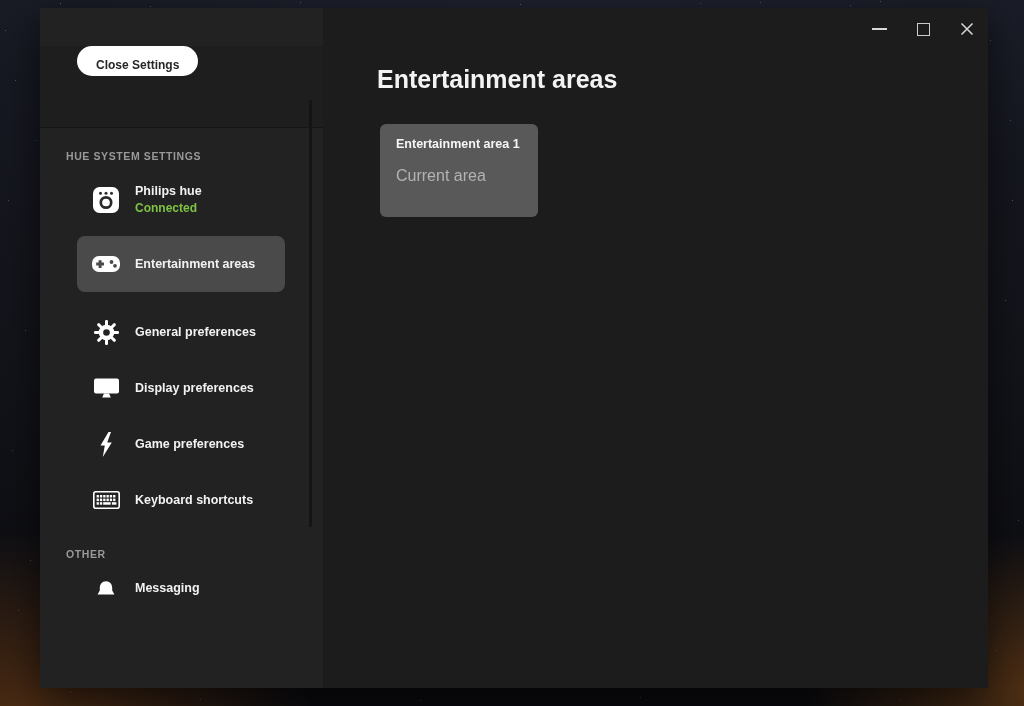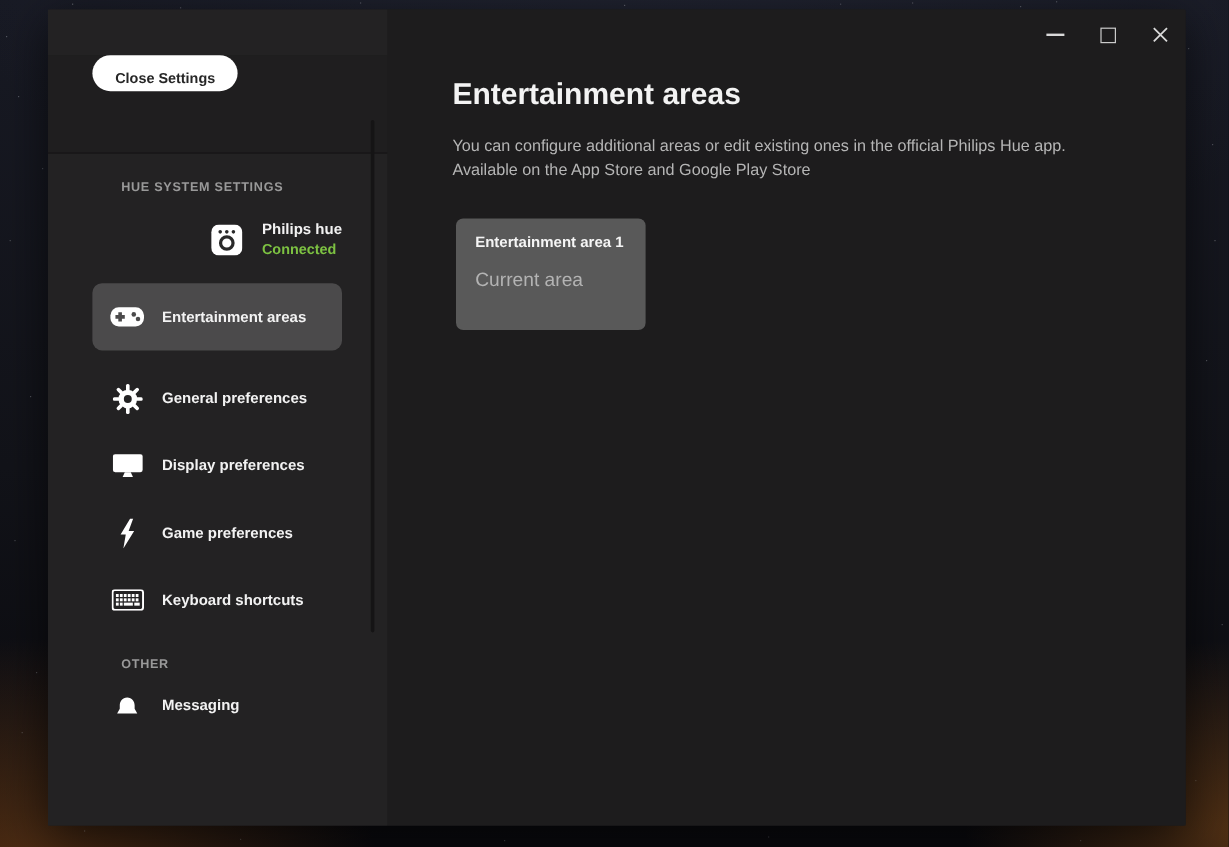--- a/index.html
+++ b/index.html
@@ -34,25 +34,25 @@
     background:#1d1c1d; border-radius:2px; box-shadow:0 10px 40px rgba(0,0,0,.6); }
   .corner-slash { position:absolute; left:5px; top:5px; width:31px; height:1.5px;
     background:#3f3e3f; transform:rotate(54deg); transform-origin:0 0; }
 
   
   .sidebar { position:absolute; left:0; top:0; bottom:0; width:283px; background:#232223; overflow:hidden; }
   .sidebar-top { height:82px; background:#1f1e1f; border-bottom:1px solid #161516; }
   .close-settings { display:block; margin:38px 0 0 37px; height:30px; padding:12px 19px;
     background:#ffffff; color:#262626; font-family:"Liberation Sans", sans-serif;
     font-size:12px; font-weight:bold; border:none; border-radius:16px; cursor:pointer; }
-  .section-header { margin:22px 0 0 61px; font-size:10.5px; font-weight:bold;
+  .section-header { margin:22px 0 0 26px; font-size:10.5px; font-weight:bold;
     letter-spacing:.6px; color:#999999; }
   .nav-item { display:flex; align-items:center; height:56px; width:208px;
     margin-left:37px; border-radius:8px; cursor:pointer; }
-  .nav-item.first { margin-top:10px;justify-content:flex-end; }
+  .nav-item.first { margin-top:10px; }
   .nav-item.selected { background:#4b4a4b; margin-top:8px; }
   .nav-item.tall { height:62px; margin-top:7px; }
   .nav-item.gap-top { margin-top:12px; }
   .icon-cell { width:58px; display:flex; justify-content:center; align-items:center; flex-shrink:0; }
   .labels { display:flex; flex-direction:column; gap:2px; }
   .nav-label { font-size:12.5px; font-weight:bold; color:#f2f2f2; line-height:1.2; }
   .nav-status { font-size:12px; font-weight:bold; color:#7dc242; line-height:1.2; }
   .scrollbar { position:absolute; left:269px; top:92px; width:3px; height:427px;
     background:#151415; border-radius:2px; }
 
@@ -221,21 +221,20 @@
           <span class="max-glyph"></span>
         </button>
         <button>
           <svg width="16" height="16" viewBox="0 0 16 16">
             <path d="M2.5 2.5 L13.5 13.5 M13.5 2.5 L2.5 13.5" stroke="#d9d9d9" stroke-width="1.5" fill="none"></path>
           </svg>
         </button>
       </div>
 
       <h1 class="page-title">Entertainment areas</h1>
-      <p class="page-desc">You can configure additional areas or edit existing ones in the official Philips Hue app. Available on the App Store and Google Play Store</p>
 
       <div class="card">
         <div class="card-title">Entertainment area 1</div>
         <div class="card-sub">Current area</div>
       </div>
     </main>
   </div>
 </div>
 
 </body></html>

